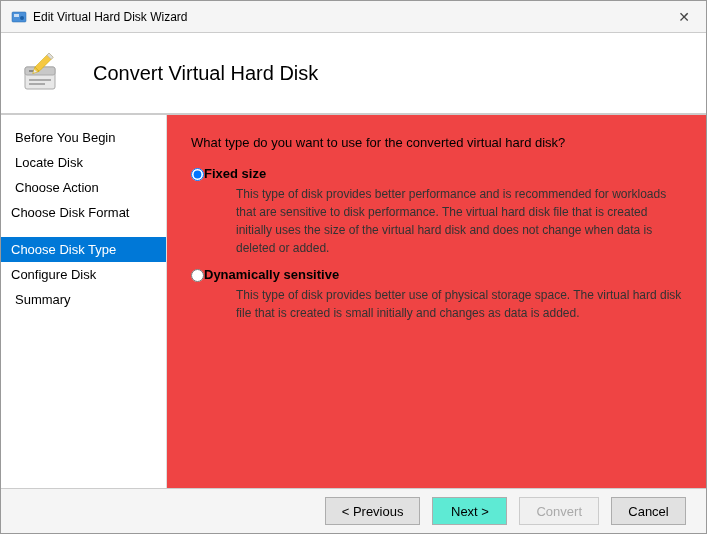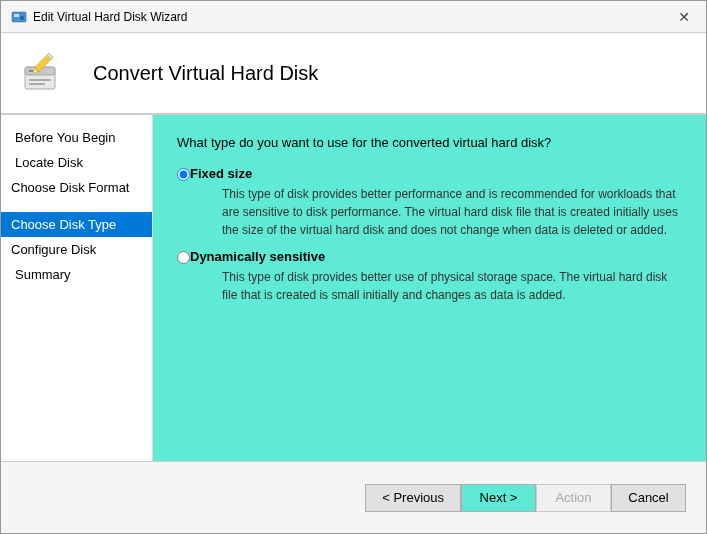--- a/index.html
+++ b/index.html
@@ -71,21 +71,21 @@
       font-size: 20px;
       font-weight: 300;
       color: #000;
     }
     .content {
       display: flex;
       flex: 1;
       overflow: hidden;
     }
     .sidebar {
-      width: 152px;
+      width: 166px;
       background: #fff;
       border-right: 1px solid #ddd;
       padding: 10px 0;
       flex-shrink: 0;
     }
     .sidebar-item {
       padding: 5px 14px;
       font-size: 13px;
       color: #000;
       cursor: pointer;
@@ -94,21 +94,21 @@
       background: #0078d7;
       color: #fff;
       margin-top: 12px;
     }
     .sidebar-item.sub {
       padding-left: 10px;
     }
     .main {
       flex: 1;
       padding: 20px 24px;
-      background: #5eead4;
+      background: #ef4444;
       overflow-y: auto;
     }
     .main-question {
       font-size: 13px;
       color: #000;
       margin-bottom: 16px;
     }
     .radio-group {
       margin-bottom: 16px;
     }
@@ -137,22 +137,22 @@
       line-height: 1.5;
       margin-left: 32px;
     }
     .footer {
       border-top: 1px solid #ccc;
       padding: 11px 20px;
       background: #f5f5f5;
       display: flex;
       justify-content: flex-end;
       align-items: center;
-      gap: 0;
-      height: 72px;
+      gap: 12px;
+      height: 45px;
     }
     .btn {
       padding: 5px 16px;
       font-size: 13px;
       border: 1px solid #adadad;
       background: #e1e1e1;
       cursor: pointer;
       min-width: 75px;
       color: #000;
       height: 28px;
@@ -203,20 +203,21 @@
     </svg>
     <span class="header-title">Convert Virtual Hard Disk</span>
   </div>
 
   <div class="content">
 
     <div class="sidebar">
 
     <div class="sidebar-item">Before You Begin</div>
         <div class="sidebar-item">Locate Disk</div>
+        <div class="sidebar-item">Choose Action</div>
         <div class="sidebar-item sub">Choose Disk Format</div>
         <div class="sidebar-item active sub">Choose Disk Type</div>
         <div class="sidebar-item sub">Configure Disk</div>
         <div class="sidebar-item">Summary</div>
       </div>
 
     <div class="main">
       <p class="main-question">What type do you want to use for the converted virtual hard disk?</p>
 
       <div class="radio-group">
@@ -235,16 +236,16 @@
               <span class="radio-desc">This type of disk provides better use of physical storage space. The virtual hard disk file that is created is small initially and changes as data is added.</span>
             </div>
           </div>
         </div>
     </div>
   </div>
 
   <div class="footer">
     <button class="btn">&lt; Previous</button>
     <button class="btn btn-primary">Next &gt;</button>
-    <button class="btn" disabled="">Action</button>
+    <button class="btn" disabled="">Convert</button>
     <button class="btn">Cancel</button>
   </div>
 </div>
 
 </body></html>

